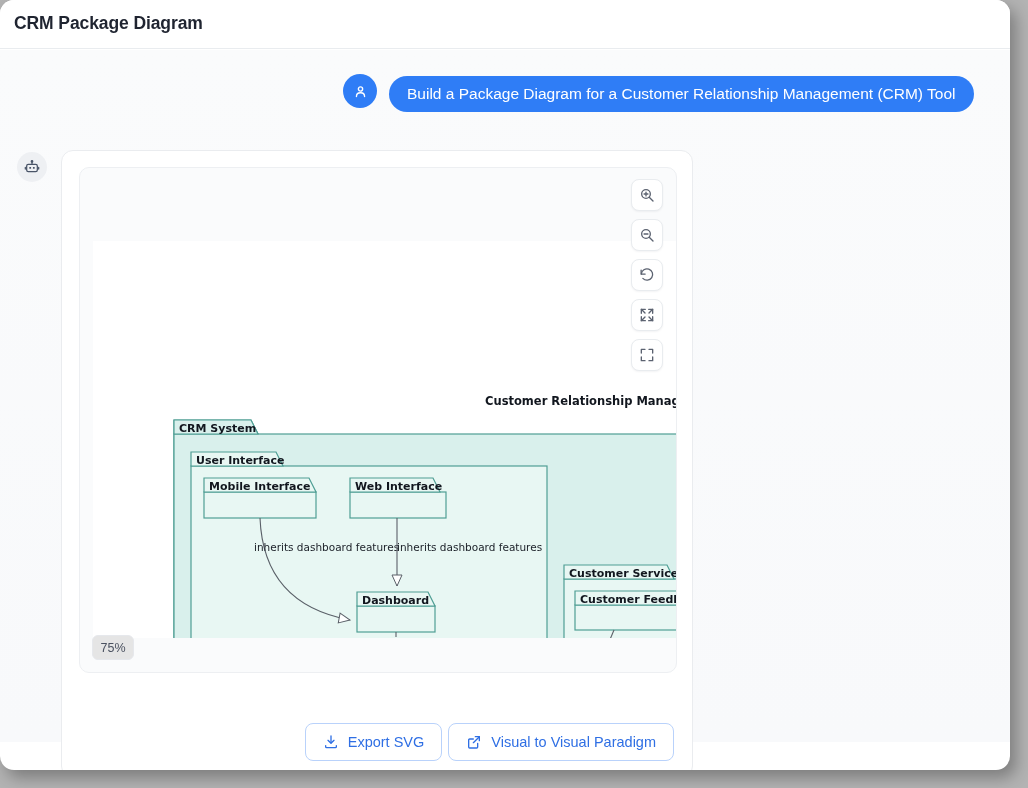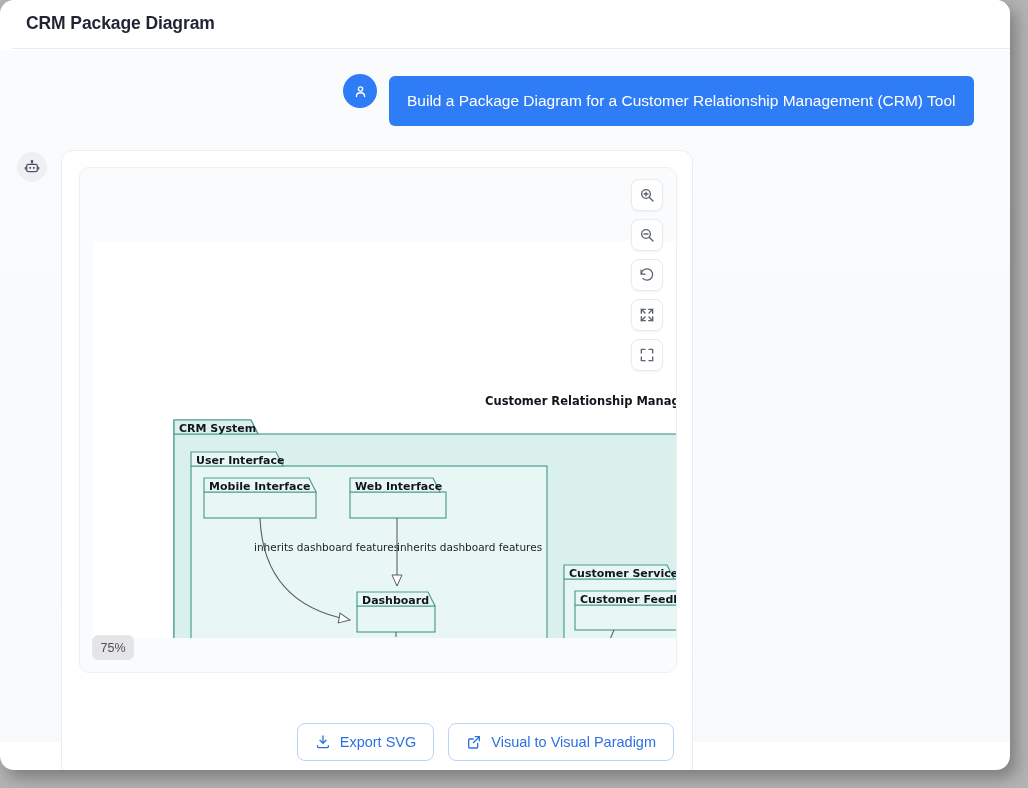--- a/index.html
+++ b/index.html
@@ -17,21 +17,21 @@
     left: 0; top: 0;
     width: 1010px; height: 770px;
     background: #ffffff;
     border-radius: 14px;
     box-shadow: 6px 8px 16px rgba(0,0,0,0.30);
     overflow: hidden;
   }
 
   
   #titlebar {
-    position: absolute; left: 12px; top: 0;
+    position: absolute; left: 0; top: 0;
     width: 1010px; height: 49px;
     background: #ffffff;
     border-bottom: 1px solid #e9ecef;
   }
   #page-title {
     position: absolute; left: 14px; top: 13px;
     font-size: 17.5px; font-weight: 600;
     color: #1f2430; letter-spacing: -0.1px;
     white-space: nowrap;
   }
@@ -43,23 +43,23 @@
     background: linear-gradient(180deg,#fafbfc 0%, #f8f9fb 100%);
   }
   #user-avatar {
     position: absolute; left: 343px; top: 24px;
     width: 34px; height: 34px; border-radius: 50%;
     background: #2f7df6;
     display: flex; align-items: center; justify-content: center;
   }
   #user-bubble {
     position: absolute; left: 389px; top: 26px;
-    height: 50px;
+    height: 36px;
     background: #2f7df6;
-    border-radius: 6px;
+    border-radius: 20px;
     display: flex; align-items: center;
     padding: 0 18px;
     color: #ffffff; font-size: 15.5px;
     white-space: nowrap;
   }
 
   
   #bot-avatar {
     position: absolute; left: 17px; top: 102px;
     width: 30px; height: 30px; border-radius: 50%;
@@ -126,21 +126,21 @@
     border: 1px solid #e6e8ec;
     border-radius: 6px;
     display: flex; align-items: center; justify-content: center;
     font-size: 12.5px; color: #4a5160;
     z-index: 10;
   }
 
   
   #actions {
     position: absolute; left: 0; right: 18px; bottom: 16px;
-    display: flex; justify-content: flex-end; gap: 14px;
+    display: flex; justify-content: flex-end; gap: 6px;
   }
   .action-btn {
     height: 38px;
     border: 1px solid #b9d2fb;
     border-radius: 8px;
     background: #ffffff;
     color: #2f6fe4;
     font-size: 14.5px;
     display: flex; align-items: center; gap: 9px;
     padding: 0 17px;

